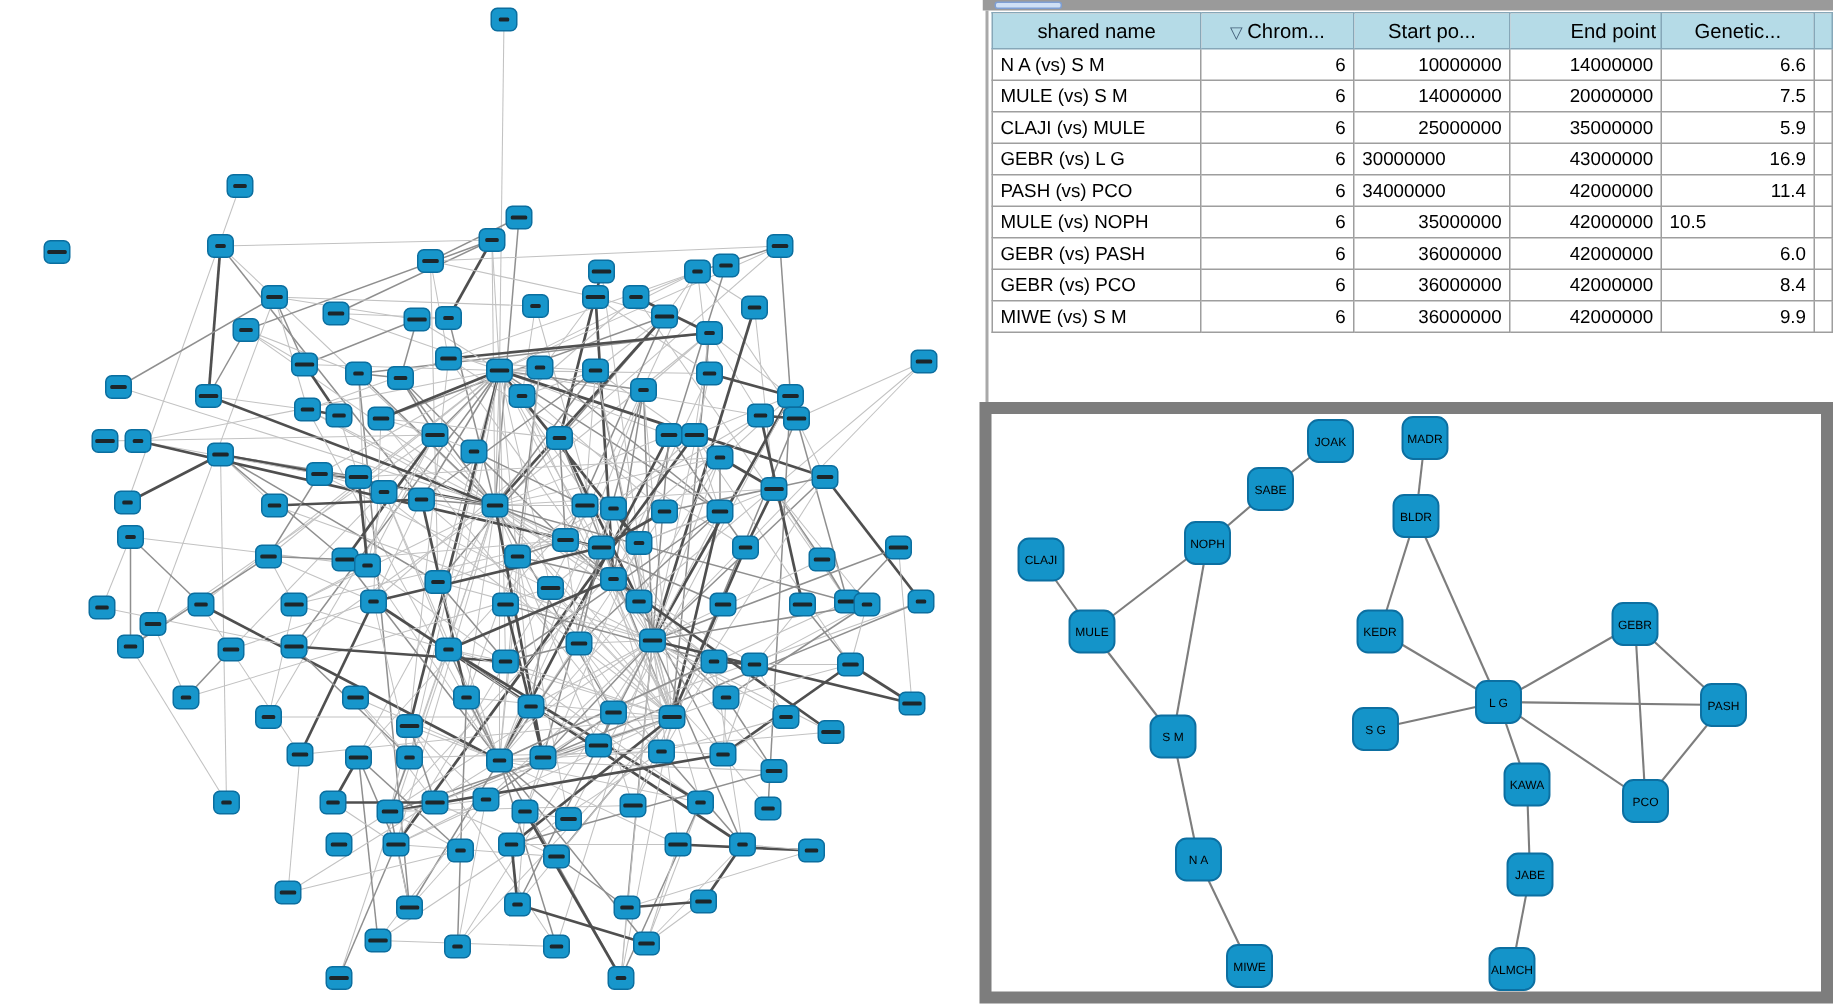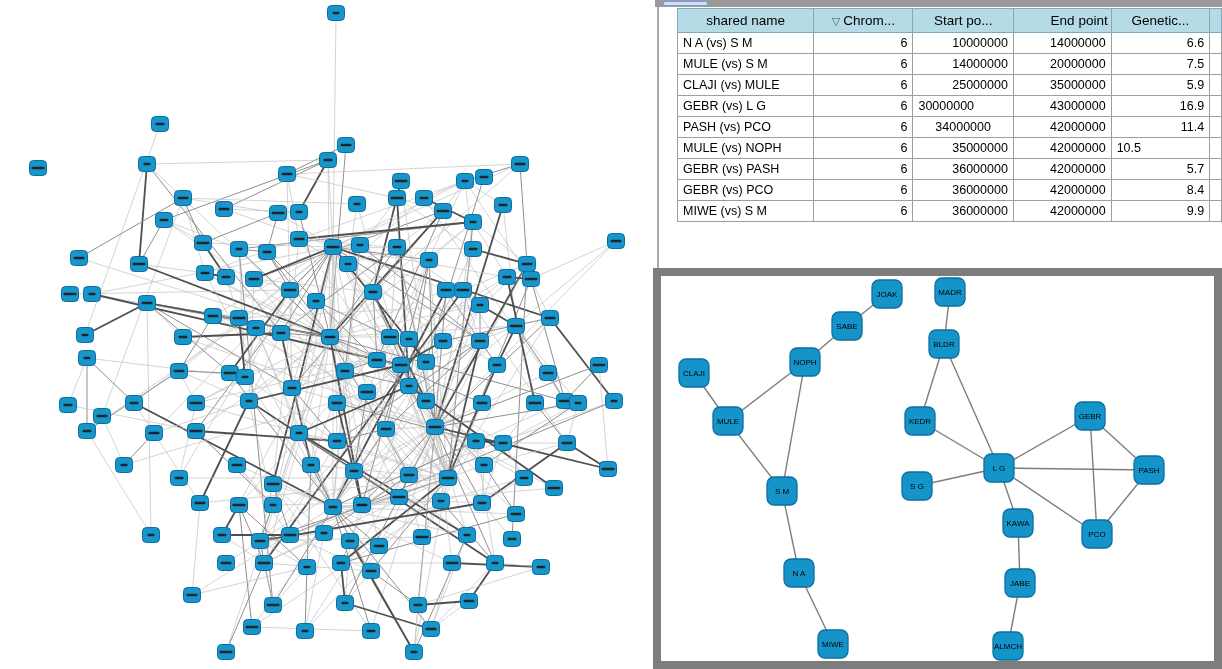--- a/index.html
+++ b/index.html
@@ -10,21 +10,21 @@
   
   #hairball{position:absolute;left:0;top:0;}
 
   
   .table-region{position:absolute;left:655px;top:0;width:567px;height:268px;
                 overflow:hidden;background:#ffffff;}
   .top-strip{position:absolute;left:0;top:0;width:100%;height:7px;background:#9a9a9a;}
   .scroll-thumb{position:absolute;left:8px;top:1px;width:45px;height:5px;
                 background:#cfe0f5;border:1px solid #7e9fd4;border-radius:2px;box-sizing:border-box;}
   .v-divider{position:absolute;left:2px;top:7px;width:2px;height:261px;background:#a9a9a9;}
-  table{position:absolute;left:22px;top:8px;border-collapse:collapse;table-layout:fixed;
+  table{position:absolute;left:6px;top:8px;border-collapse:collapse;table-layout:fixed;
         font-family:"Liberation Sans",sans-serif;}
   th{background:#b5dbe7;border:1px solid #86a7b8;font-weight:normal;font-size:13.5px;
      padding:4px 3px;color:#000;white-space:nowrap;overflow:hidden;}
   td{border:1px solid #9e9e9e;font-size:12.5px;padding:3px 5px;color:#000;
      white-space:nowrap;overflow:hidden;background:#fff;}
   .filter{color:#44607a;font-size:11px;margin-right:3px;}
 
   
   .subnet-panel{position:absolute;left:653px;top:268px;width:569px;height:401px;
                 border:8px solid #7d7d7d;box-sizing:border-box;background:#fff;}
@@ -1168,39 +1168,39 @@
             <td style="text-align:left">GEBR (vs) L G</td>
             <td style="text-align:right">6</td>
             <td style="">30000000</td>
             <td style="text-align:right">43000000</td>
             <td style="text-align:right">16.9</td>
             <td style="text-align:left"></td>
           </tr>
           <tr>
             <td style="text-align:left">PASH (vs) PCO</td>
             <td style="text-align:right">6</td>
-            <td style="text-align:center">34000000</td>
+            <td style="text-align:left">34000000</td>
             <td style="text-align:right">42000000</td>
             <td style="text-align:right">11.4</td>
             <td style="text-align:left"></td>
           </tr>
           <tr>
             <td style="text-align:left">MULE (vs) NOPH</td>
             <td style="text-align:right">6</td>
             <td style="text-align:right">35000000</td>
             <td style="text-align:right">42000000</td>
             <td style="">10.5</td>
             <td style="text-align:left"></td>
           </tr>
           <tr>
             <td style="text-align:left">GEBR (vs) PASH</td>
             <td style="text-align:right">6</td>
             <td style="text-align:right">36000000</td>
             <td style="text-align:right">42000000</td>
-            <td style="text-align:right">5.7</td>
+            <td style="text-align:right">6.0</td>
             <td style="text-align:left"></td>
           </tr>
           <tr>
             <td style="text-align:left">GEBR (vs) PCO</td>
             <td style="text-align:right">6</td>
             <td style="text-align:right">36000000</td>
             <td style="text-align:right">42000000</td>
             <td style="text-align:right">8.4</td>
             <td style="text-align:left"></td>
           </tr>

